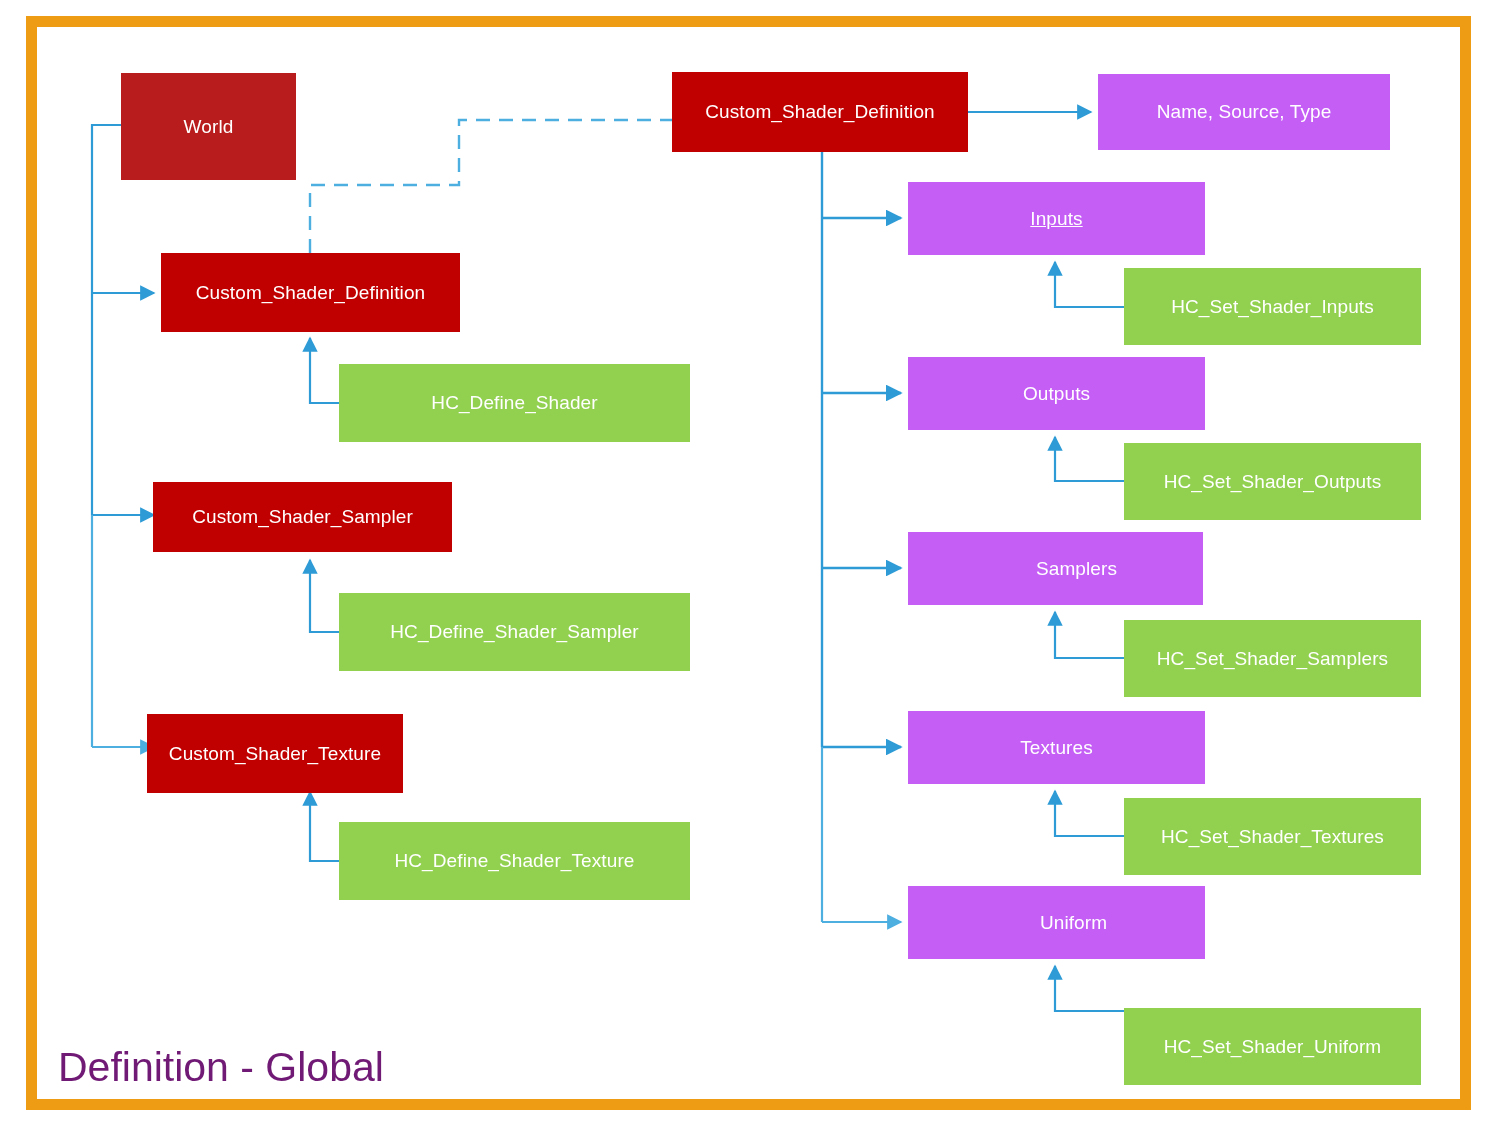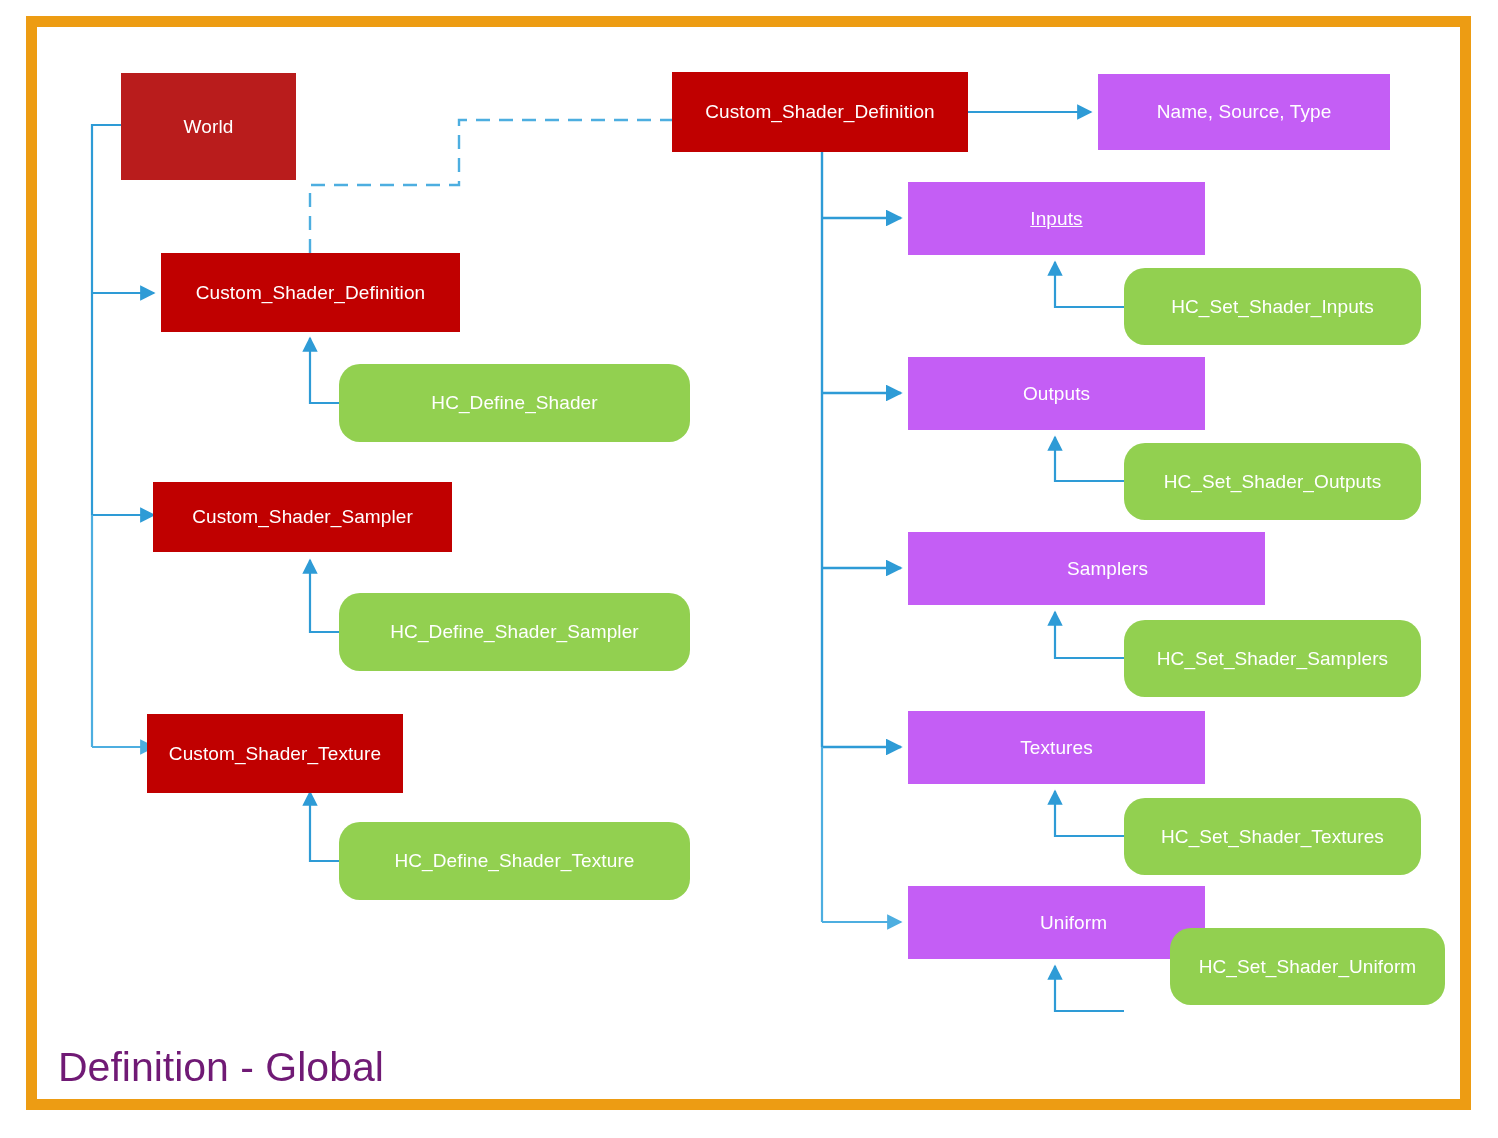--- a/index.html
+++ b/index.html
@@ -42,21 +42,21 @@
     font-weight: 400;
     letter-spacing: 0.1px;
     text-align: center;
     box-sizing: border-box;
     padding: 2px 6px;
     line-height: 1.15;
   }
   .node.blue   { background: #b91c1c; }
   .node.red    { background: #c00000; }
   .node.purple { background: #c45ef5; }
-  .node.green  { background: #92d050; border-radius: 21px; }
+  .node.green  { background: #92d050; }
 
   .caption {
     position: absolute;
     left: 58px;
     top: 1047px;
     font-size: 41px;
     color: #701a75;
     font-family: "Liberation Sans", sans-serif;
     white-space: nowrap;
     line-height: 1;
@@ -161,27 +161,27 @@
   <div class="node purple" style="left:1098px; top:74px; width:292px; height:76px;">Name, Source, Type</div>
 
   <div class="node purple" style="left:908px; top:182px; width:297px; height:73px;text-decoration:underline;">Inputs</div>
 
   <div class="node green" style="left:1124px; top:268px; width:297px; height:77px;">HC_Set_Shader_Inputs</div>
 
   <div class="node purple" style="left:908px; top:357px; width:297px; height:73px;">Outputs</div>
 
   <div class="node green" style="left:1124px; top:443px; width:297px; height:77px;">HC_Set_Shader_Outputs</div>
 
-  <div class="node purple" style="left:908px; top:532px; width:357px; height:73px;padding-left:48px;">Samplers</div>
+  <div class="node purple" style="left:908px; top:532px; width:295px; height:73px;padding-left:48px;">Samplers</div>
 
   <div class="node green" style="left:1124px; top:620px; width:297px; height:77px;">HC_Set_Shader_Samplers</div>
 
   <div class="node purple" style="left:908px; top:711px; width:297px; height:73px;">Textures</div>
 
   <div class="node green" style="left:1124px; top:798px; width:297px; height:77px;">HC_Set_Shader_Textures</div>
 
   <div class="node purple" style="left:908px; top:886px; width:297px; height:73px;padding-left:40px;">Uniform</div>
 
-  <div class="node green" style="left:1124px; top:928px; width:275px; height:77px;margin-left:46px;">HC_Set_Shader_Uniform</div>
+  <div class="node green" style="left:1124px; top:1008px; width:297px; height:77px;">HC_Set_Shader_Uniform</div>
 
   <div class="caption">Definition - Global</div>
 
 </div>
 
 </body></html>

